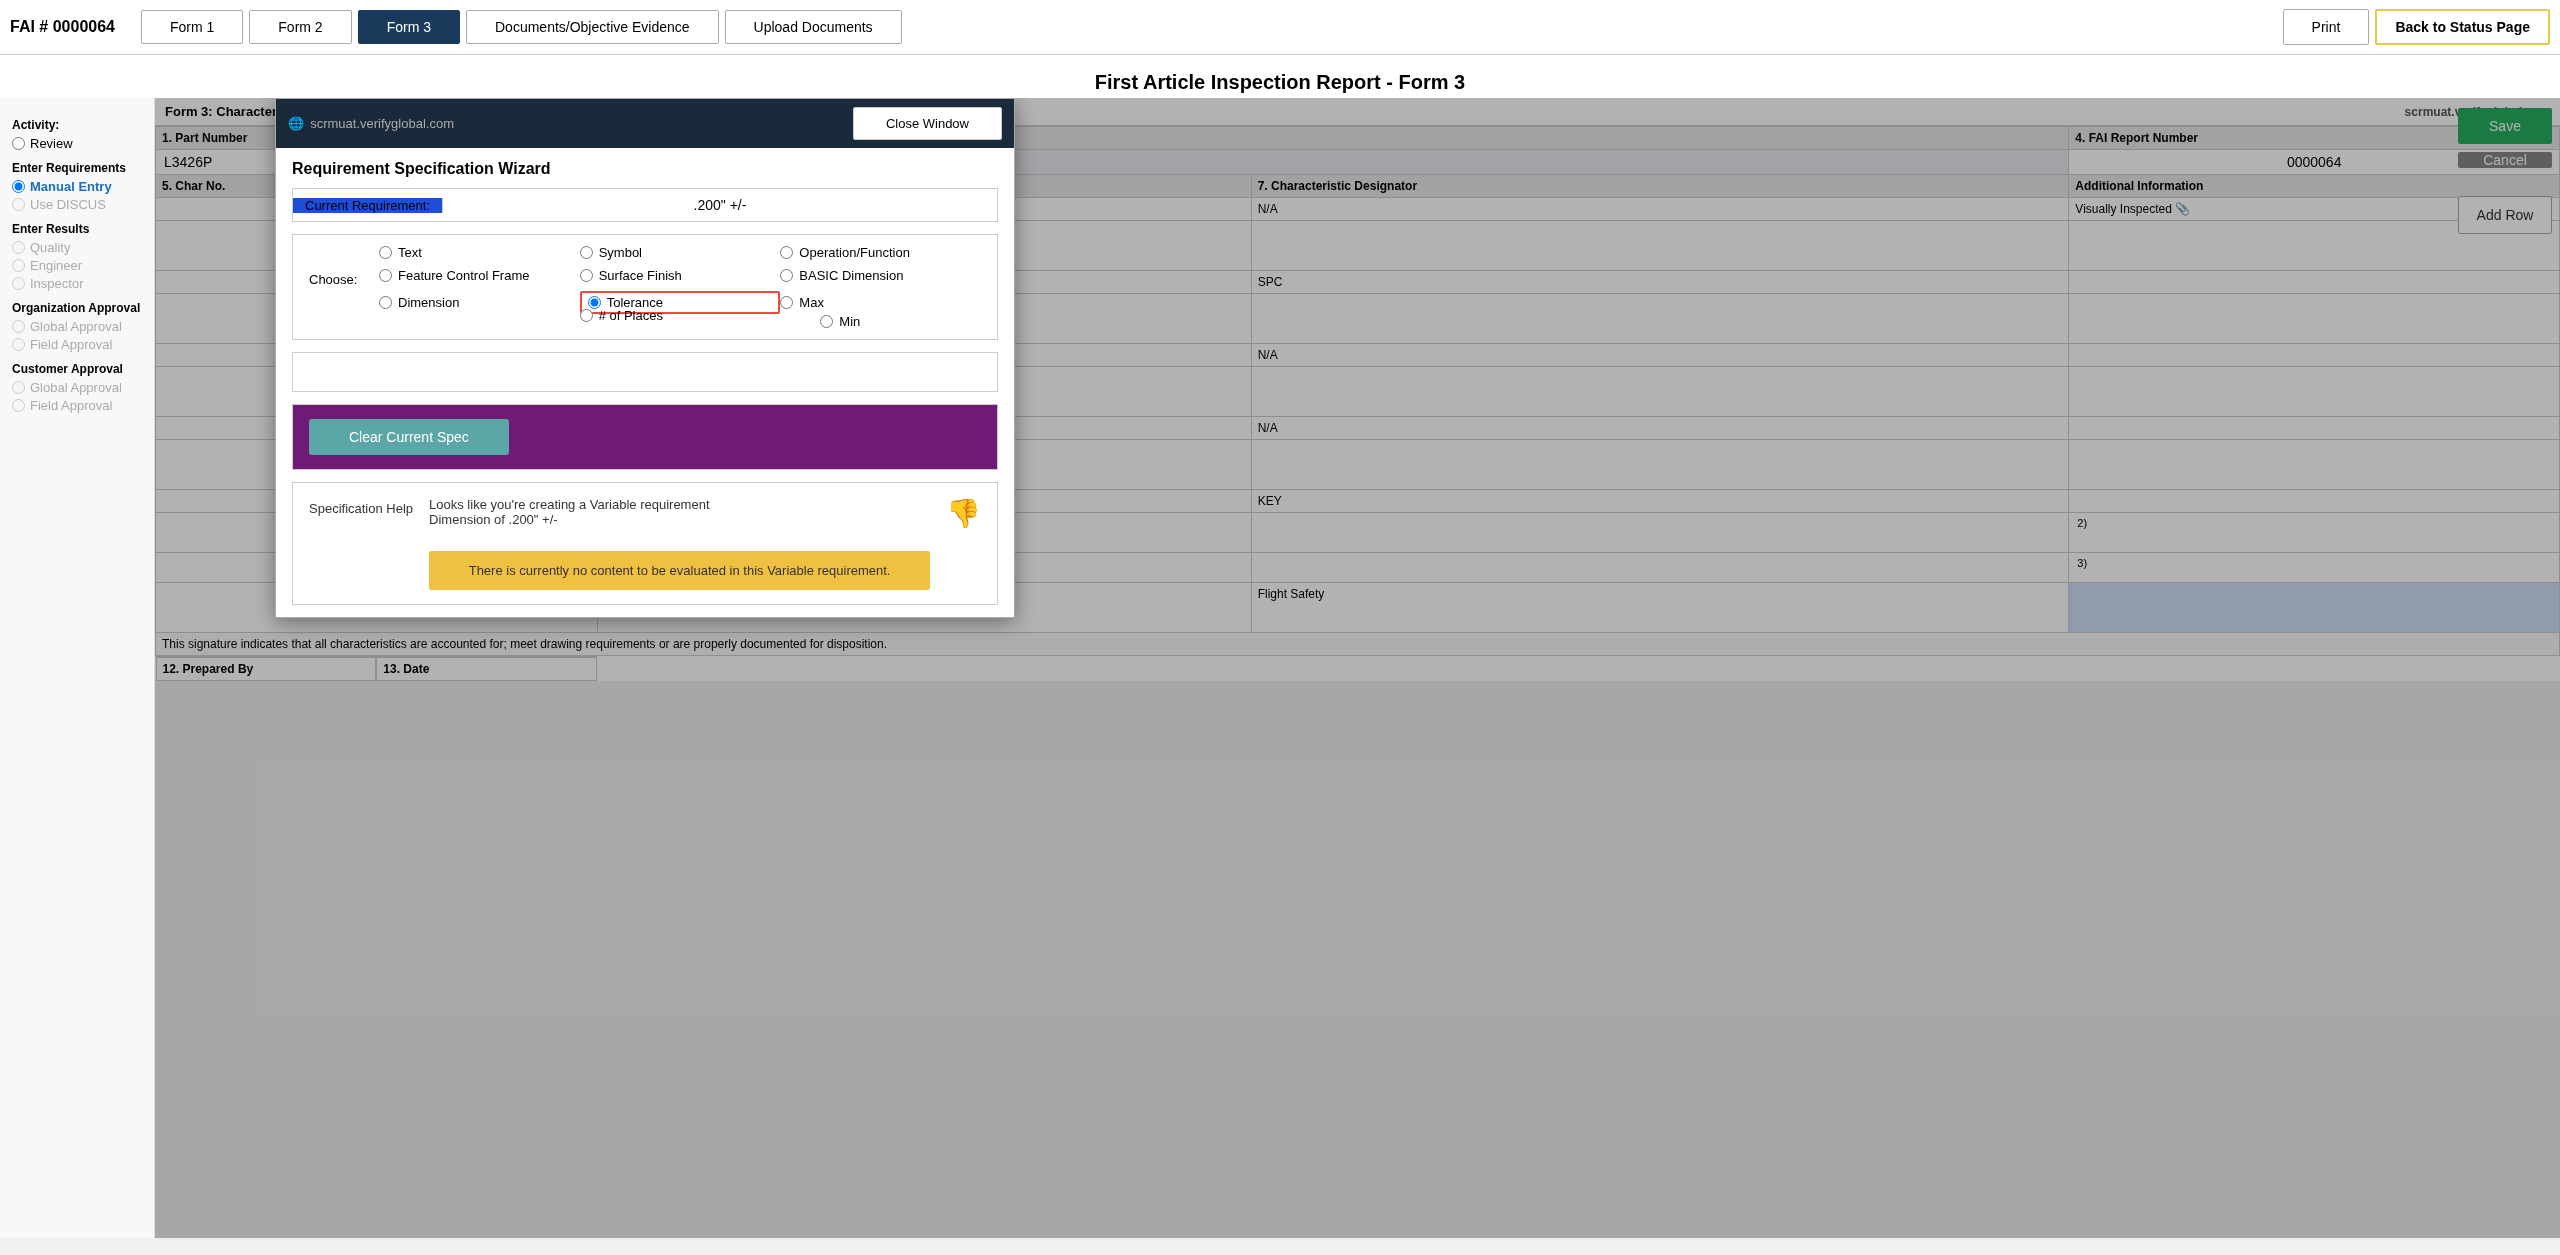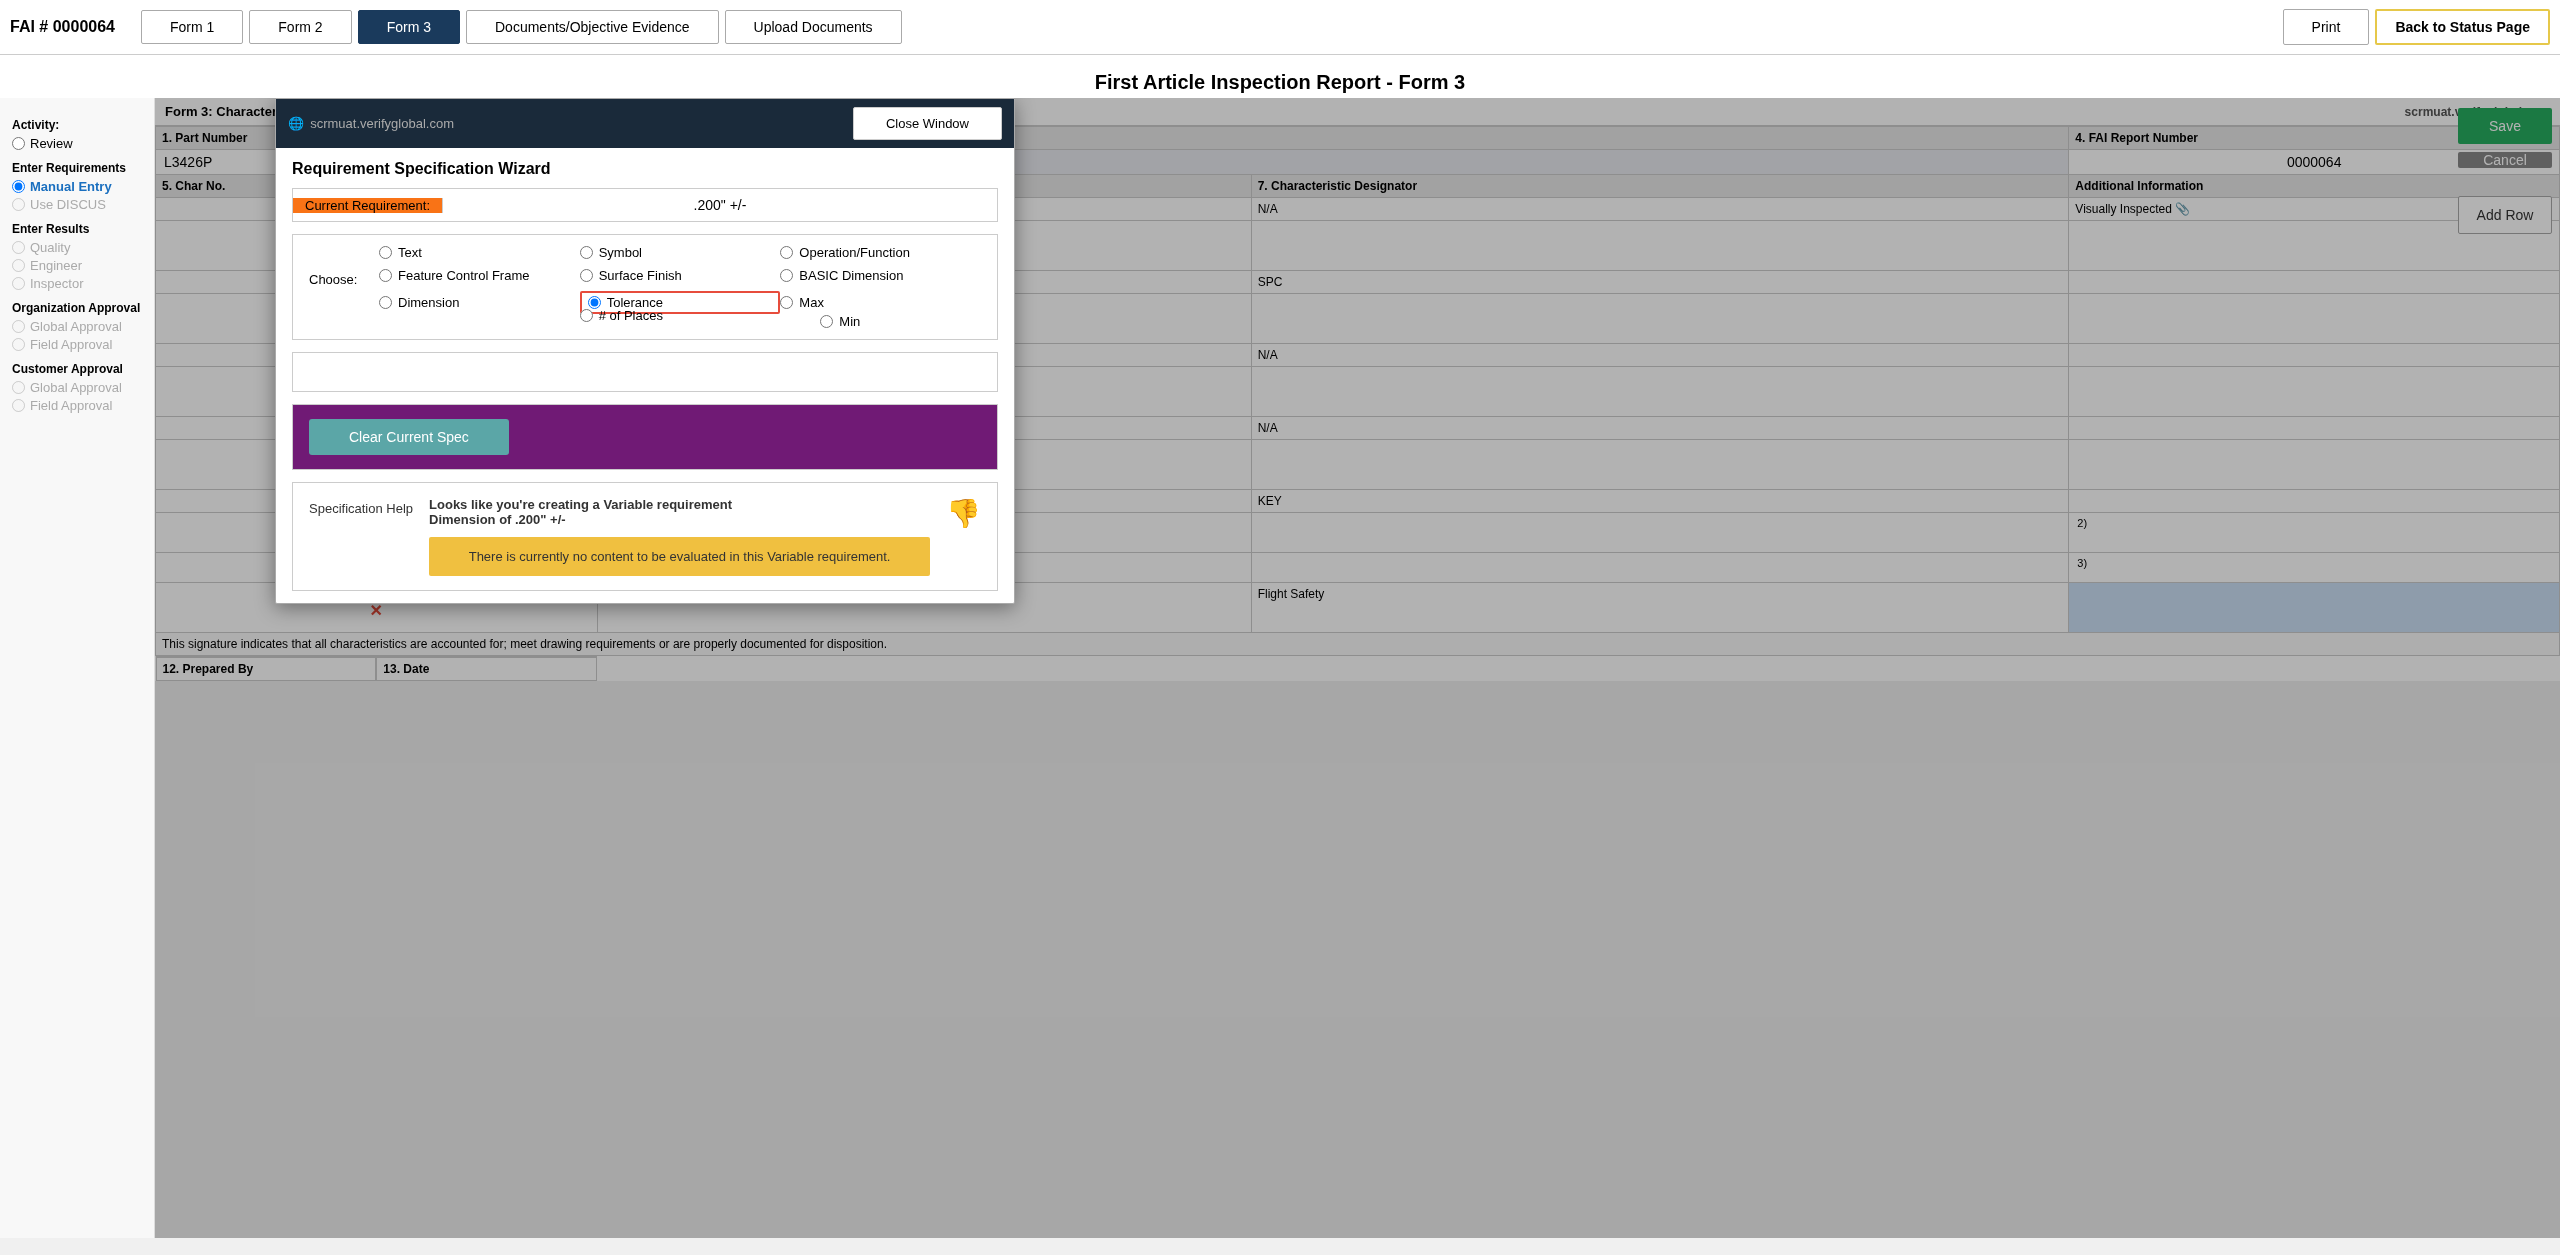--- a/index.html
+++ b/index.html
@@ -210,21 +210,21 @@
       display: flex;
       align-items: center;
       border: 1px solid #ccc;
       margin-bottom: 12px;
     }
     .current-req-label {
       padding: 0 12px;
       font-size: 13px;
       white-space: nowrap;
       border-right: 1px solid #ccc;
-      background: #f97316;
+      background: #1d4ed8;
     }
     .current-req-value {
       flex: 1;
       padding: 8px 12px;
       font-size: 14px;
       text-align: center;
     }
 
     
     .choose-section {
@@ -296,22 +296,21 @@
       font-size: 13px;
       font-weight: normal;
       color: #333;
       white-space: nowrap;
       padding-top: 4px;
     }
     .spec-help-content { flex: 1; }
     .spec-help-text {
       font-size: 13px;
       color: #333;
-      margin-bottom: 10px;
-      font-weight: bold;
+      margin-bottom: 24px;
     }
     .spec-help-warning {
       background: #f0c040;
       color: #333;
       padding: 12px 16px;
       font-size: 13px;
       border-radius: 2px;
       text-align: center;
     }
     .thumbs-icon {

